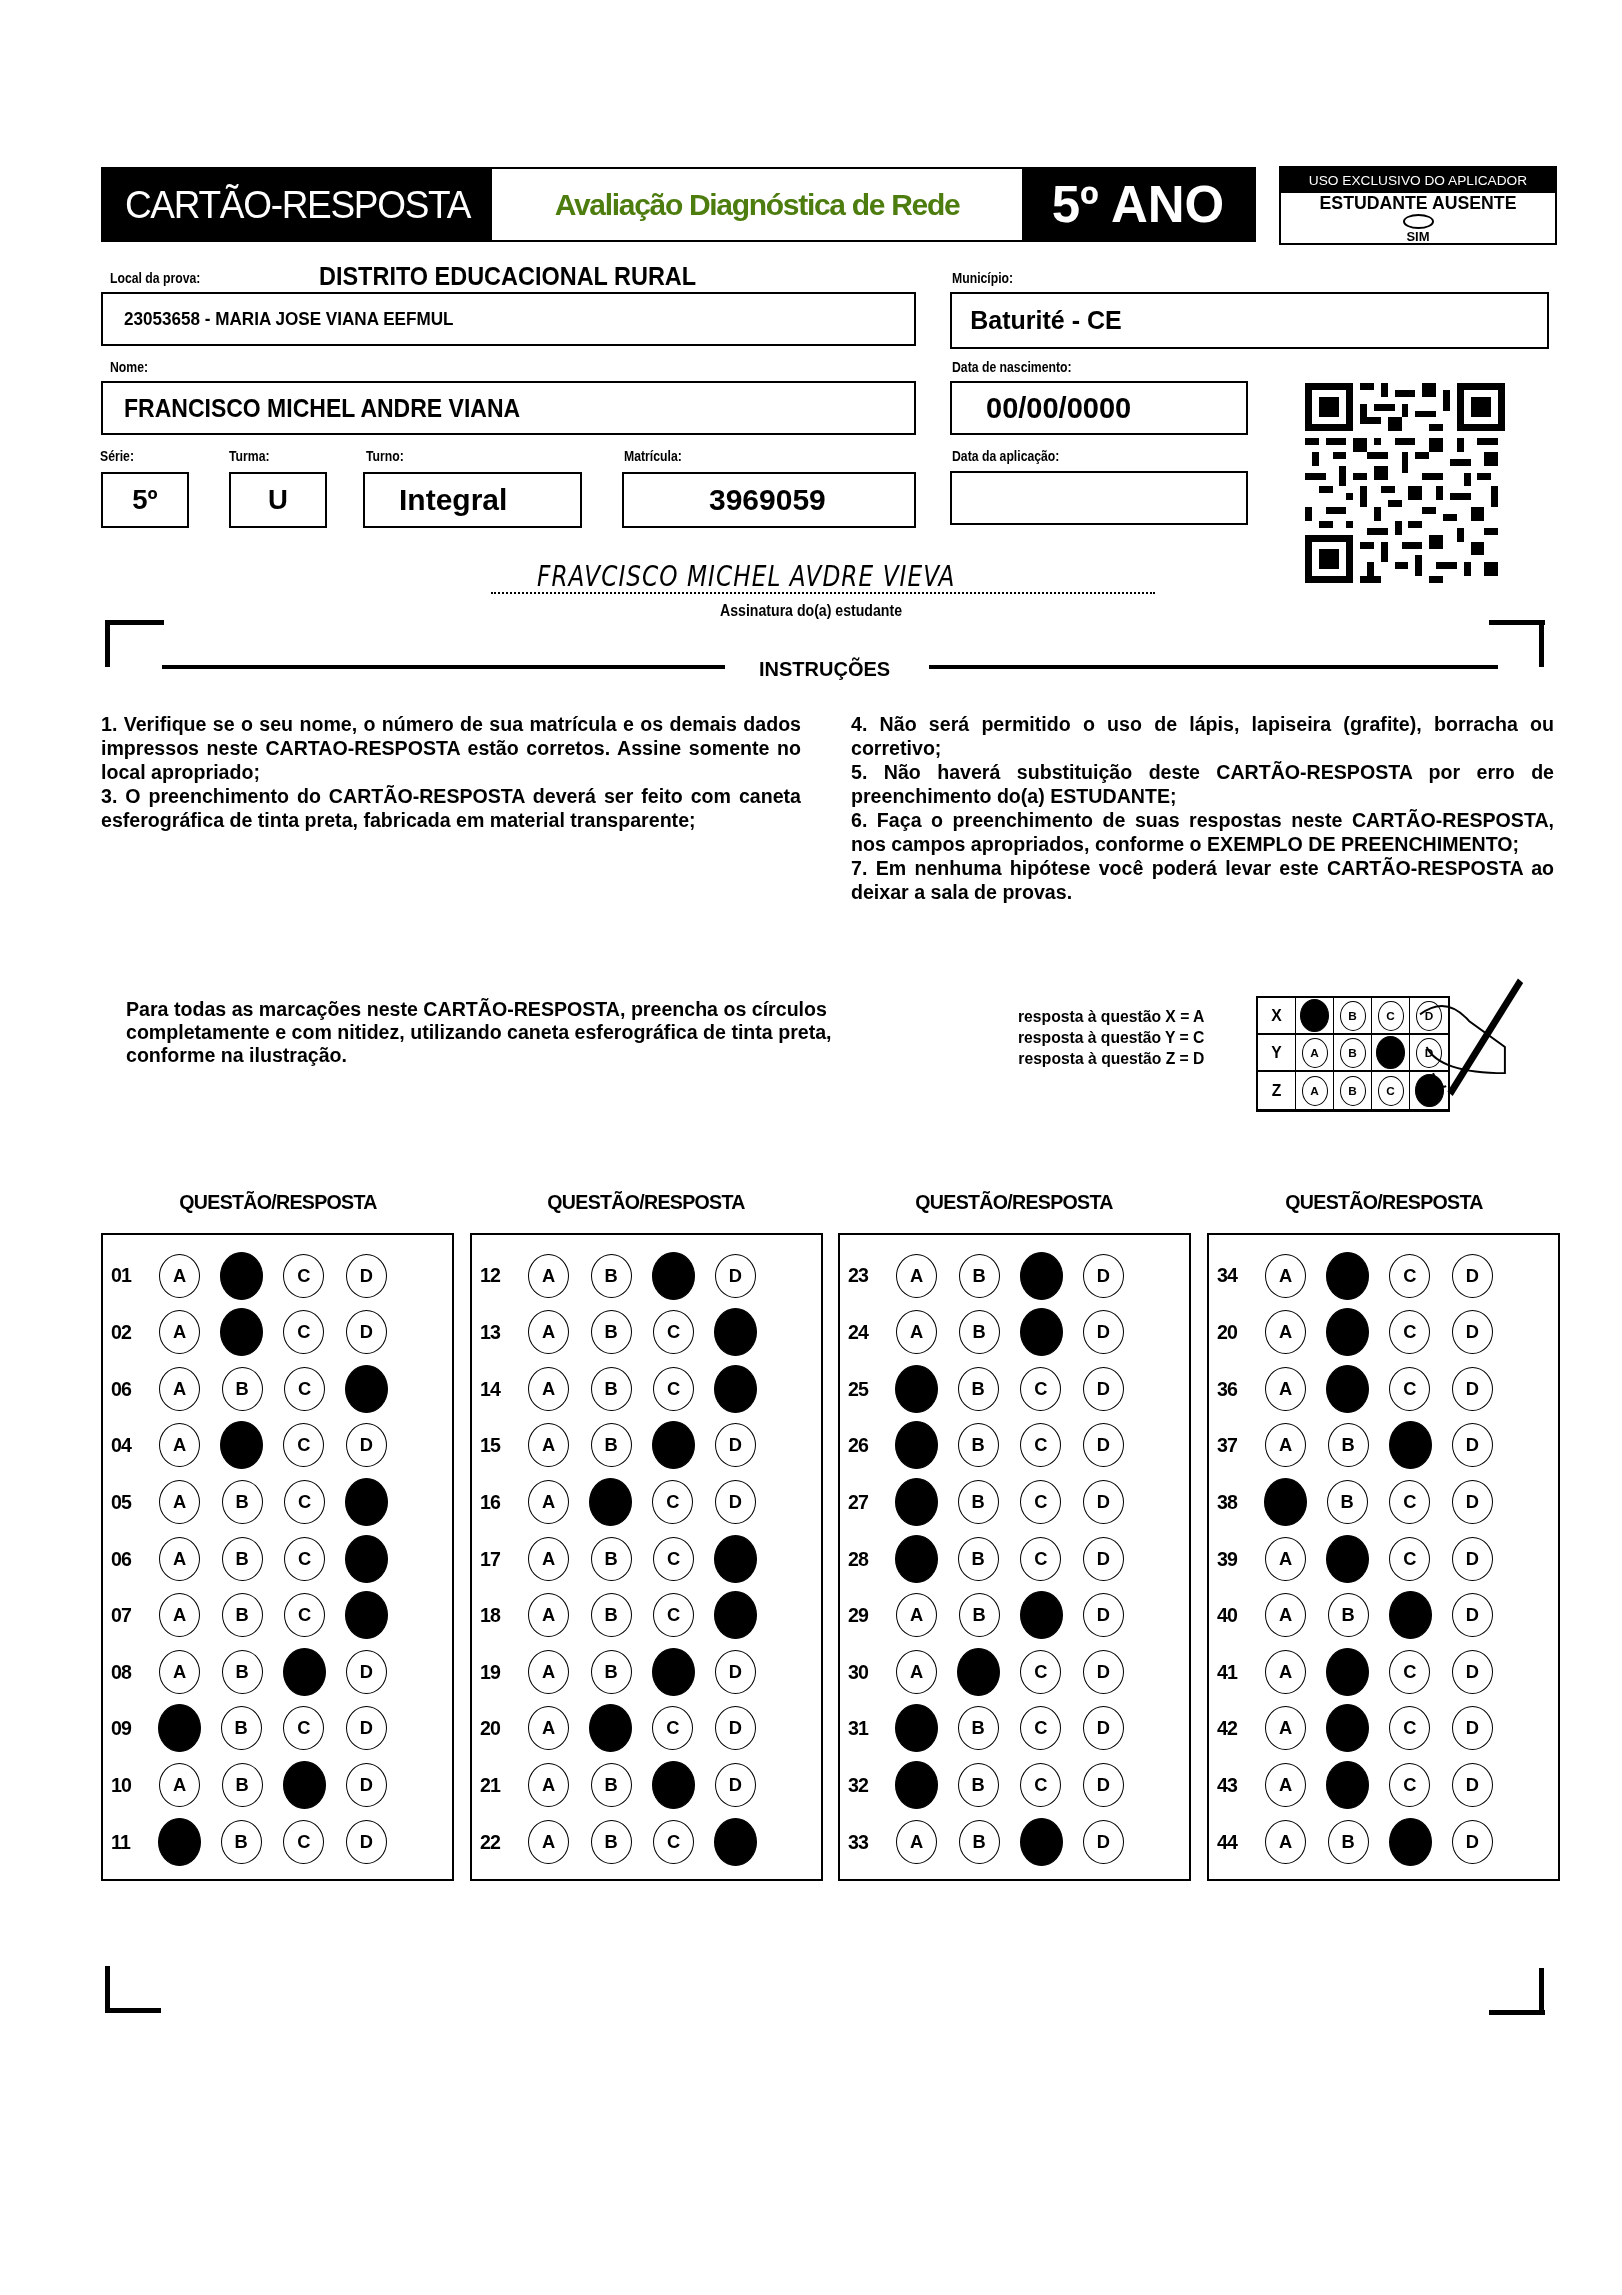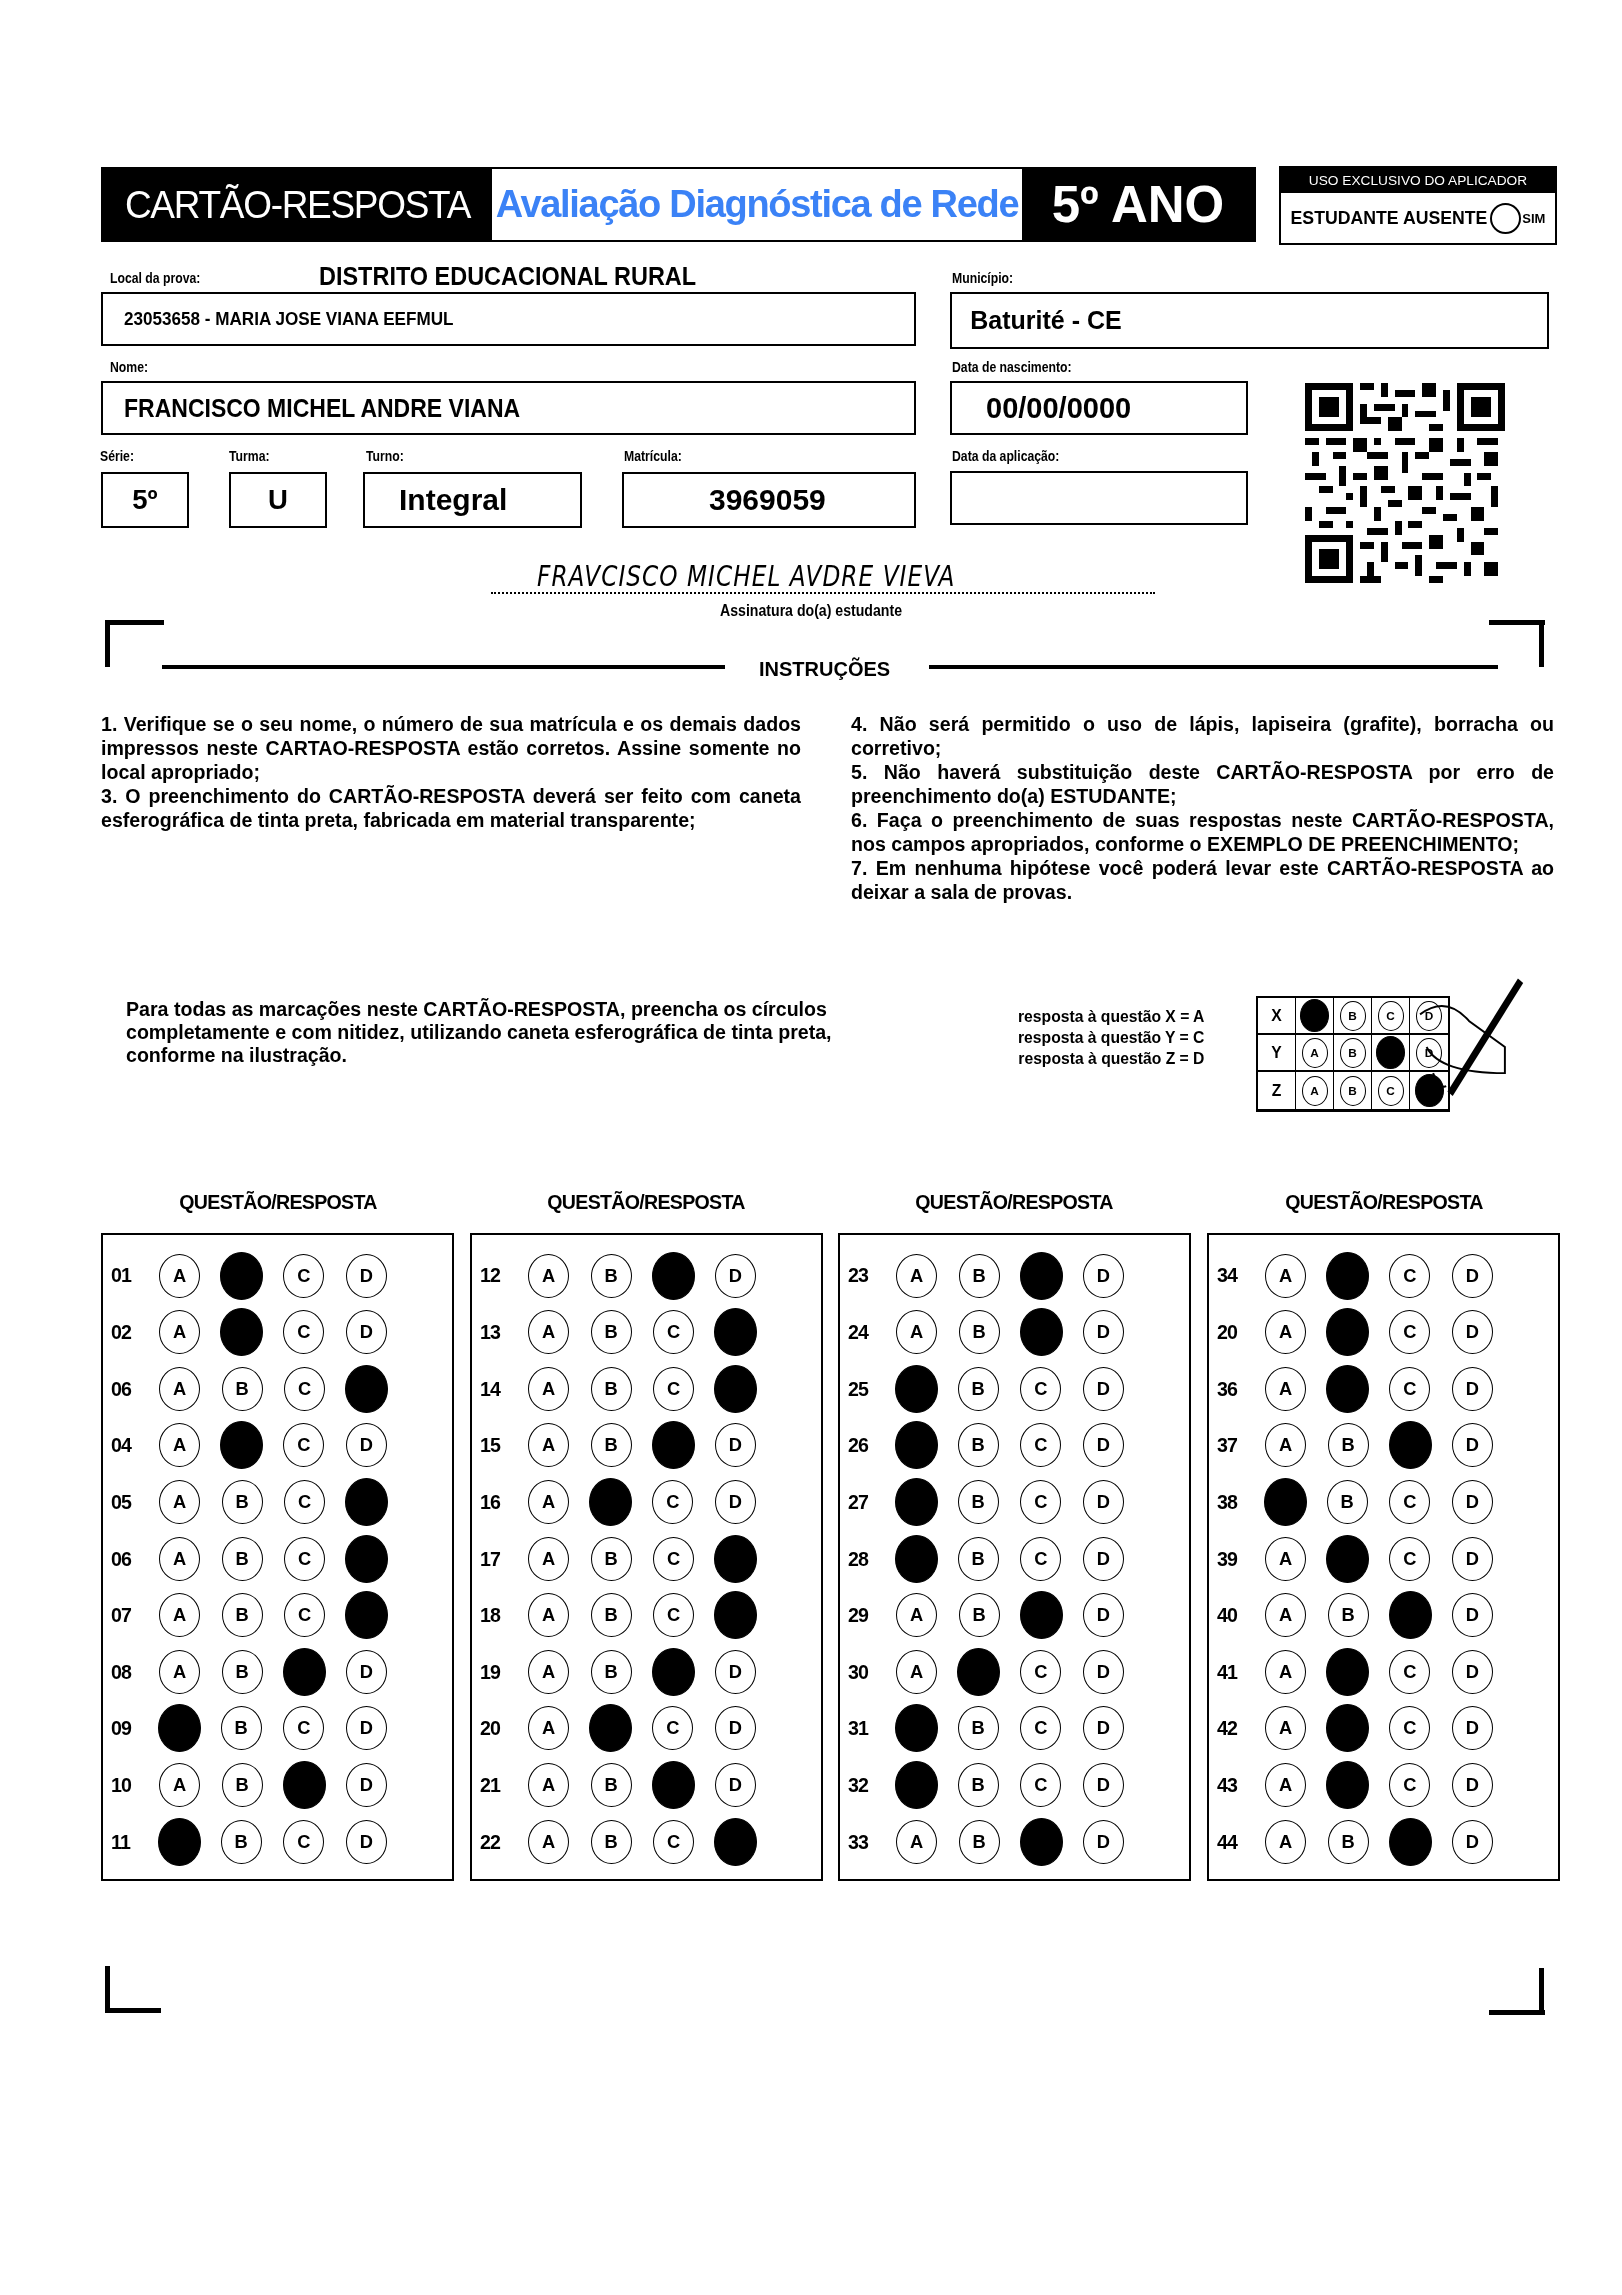--- a/index.html
+++ b/index.html
@@ -3,26 +3,26 @@
 <meta charset="utf-8">
 <style>
   * { box-sizing: border-box; margin: 0; padding: 0; }
   html, body { width: 1623px; height: 2295px; background: #ffffff; }
   body { position: relative; font-family: "Liberation Sans", sans-serif; color: #000; overflow: hidden; }
   .abs { position: absolute; }
 
   
   .banner { position: absolute; left: 101px; top: 167px; width: 1155px; height: 75px; border: 2.6px solid #000; display: flex; }
   .banner .b1 { width: 389px; background: #000; color: #fff; font-size: 37px; display: flex; align-items: center; justify-content: center; font-weight: normal; letter-spacing: -1.3px; transform: scaleY(1.05); }
-  .banner .b2 { flex: 1; background: #fff; color: #3b82f6; font-size: 38px; font-weight: bold; display: flex; align-items: center; justify-content: center; letter-spacing: -1.3px; }
+  .banner .b2 { flex: 1; background: #fff; color: #4d7c0f; font-size: 30px; font-weight: bold; display: flex; align-items: center; justify-content: center; letter-spacing: -1.3px; }
   .banner .b3 { width: 232px; background: #000; color: #fff; font-size: 51px; font-weight: bold; display: flex; align-items: center; justify-content: center; }
 
   .aplicador { position: absolute; left: 1279px; top: 166px; width: 278px; height: 79px; border: 2.6px solid #000; }
   .aplicador .hd { background: #000; color: #fff; font-size: 13.7px; text-align: center; height: 25px; line-height: 25px; }
-  .aplicador .bd { display: flex; align-items: center; justify-content: center; height: 51px; font-size: 17.7px; font-weight: bold; }
+  .aplicador .bd { display: flex; align-items: center; justify-content: center; height: 51px; font-size: 17.7px; font-weight: bold; flex-direction: column; }
   .aplicador .circ { width: 31px; height: 31px; border: 2px solid #000; border-radius: 50%; margin: 0 1.3px 0 2.6px; }
   .aplicador .sim { font-size: 13px; }
 
   
   .lbl { position: absolute; font-size: 14.4px; font-weight: bold; transform: scaleX(0.85); transform-origin: left; }
   .box { position: absolute; border: 2.6px solid #000; display: flex; align-items: center; font-weight: bold; }
 
   .sigline { position: absolute; left: 491px; top: 592px; width: 664px; border-bottom: 2.6px dotted #000; height: 0; }
   .sigtext { position: absolute; left: 537px; top: 559px; font-size: 29px; font-style: italic; font-family: "DejaVu Sans", sans-serif; letter-spacing: 1.3px; transform: scaleX(0.8); transform-origin: left; }
 

